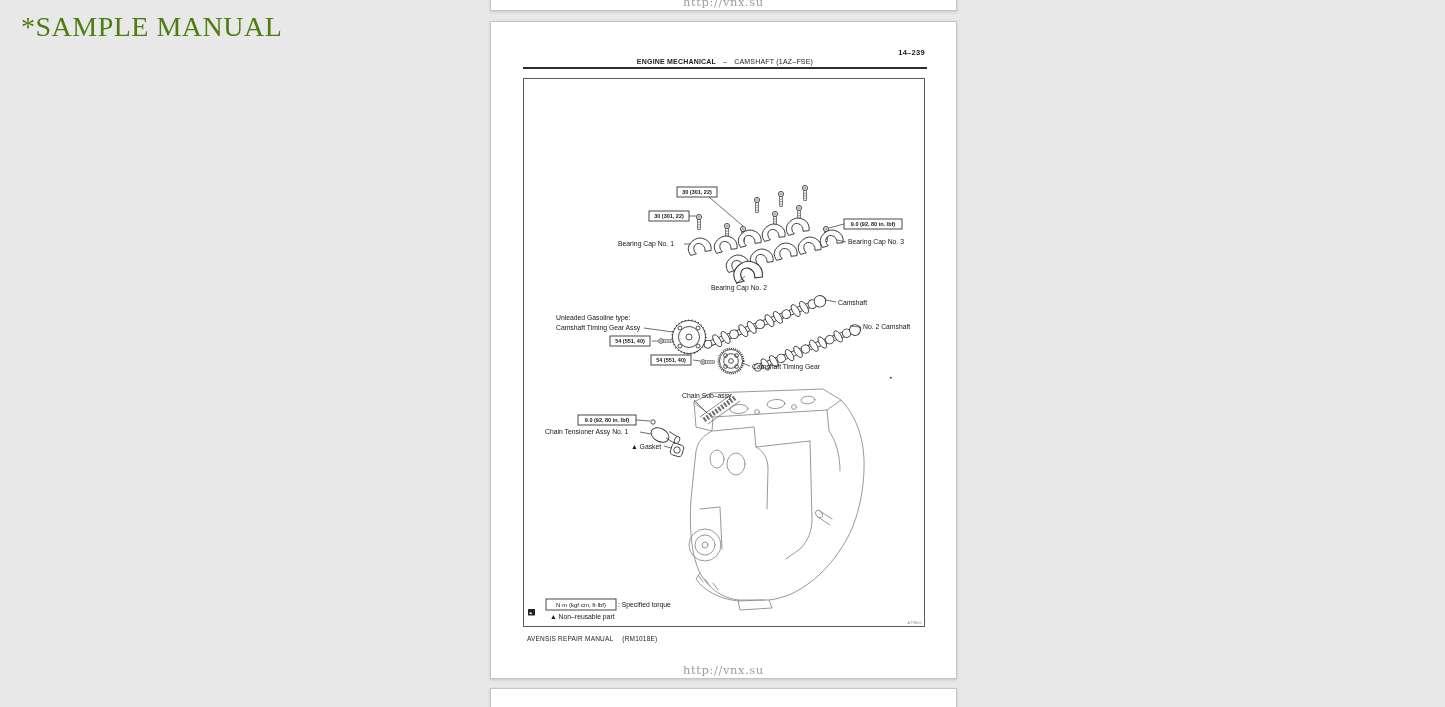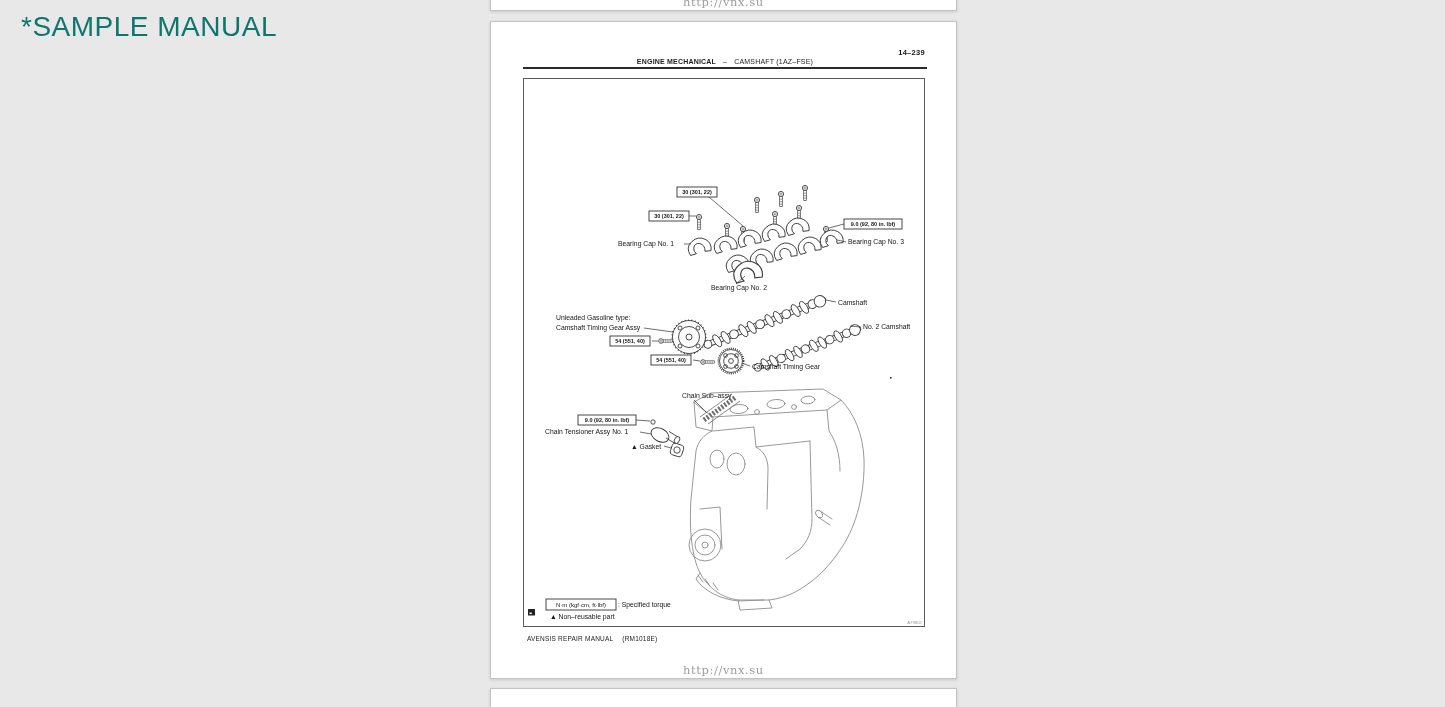--- a/index.html
+++ b/index.html
@@ -3,22 +3,22 @@
 <meta charset="utf-8">
 <style>
   html,body { margin:0; padding:0; }
   body {
     width:1445px; height:707px; position:relative; overflow:hidden;
     background:#e8e8e8;
     font-family:"Liberation Sans", sans-serif;
   }
   .sample-overlay {
     position:absolute; left:21px; top:11px;
-    font-size:28px; color:#0f766e; letter-spacing:0.5px;
-    font-family:Liberation Sans, sans-serif;
+    font-size:28px; color:#4d7c0f; letter-spacing:0.5px;
+    font-family:Liberation Serif, serif;
   }
   .page {
     position:absolute; left:490px; width:467px; background:#ffffff;
     border:1px solid #c3c3c3; box-sizing:border-box;
     box-shadow:0 1px 3px rgba(0,0,0,0.14);
   }
   .page-prev { top:-41px; height:52px; }
   .page-main { top:21px;  height:658px; }
   .page-next { top:688px; height:60px; }
   .wm {

